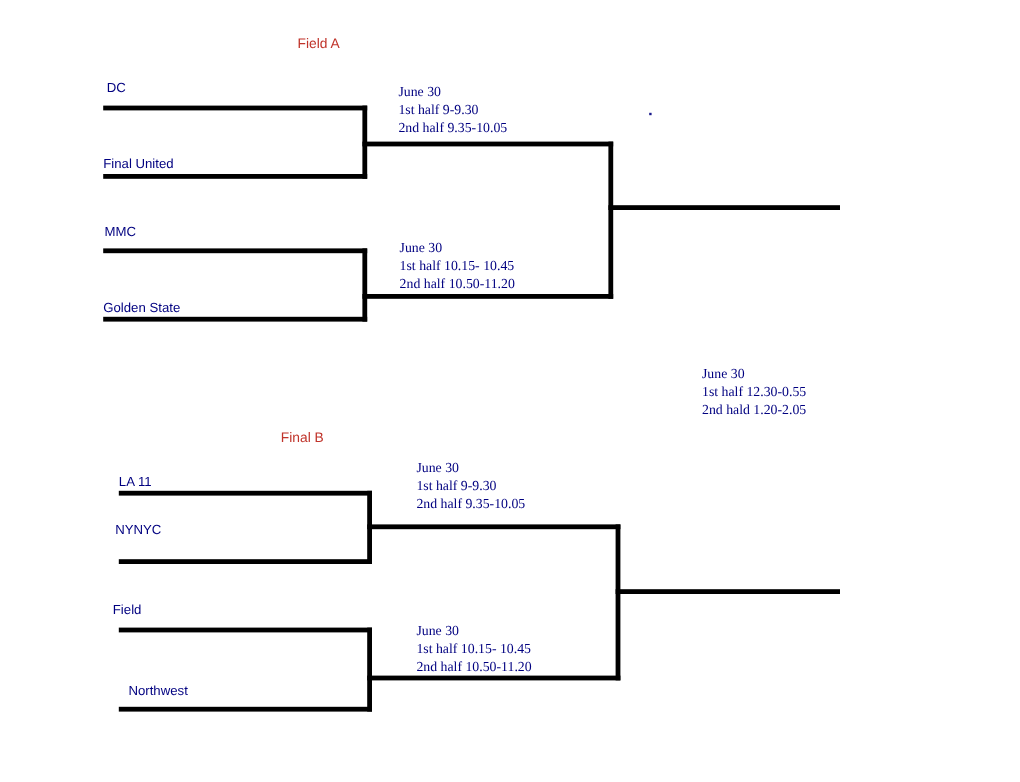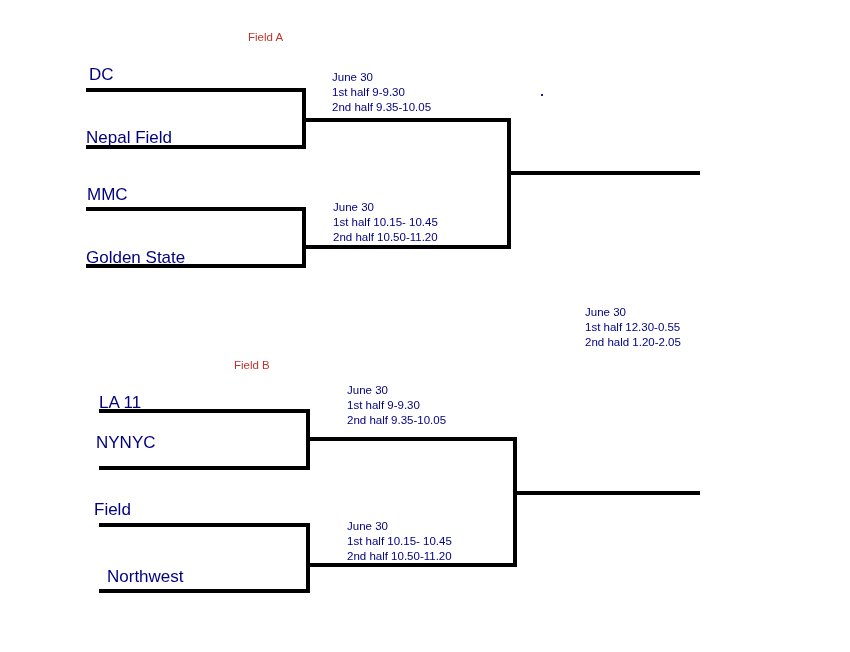--- a/index.html
+++ b/index.html
@@ -22,59 +22,59 @@
     background: #000000;
   }
   .ln.blue {
     background: #0000cc;
   }
 
   
   .team-label {
     position: absolute;
     color: #000080;
-    font-size: 17px;
+    font-size: 11px;
     font-family: "Liberation Sans", sans-serif;
     white-space: nowrap;
     line-height: 13px;
   }
   .field-label {
     position: absolute;
     color: #c0342b;
     font-size: 11.5px;
     font-family: "Liberation Sans", sans-serif;
     white-space: nowrap;
   }
   .match-info {
     position: absolute;
     color: #000080;
     font-size: 11.5px;
-    font-family: Liberation Sans, sans-serif;
+    font-family: Liberation Serif, serif;
     white-space: nowrap;
     line-height: 15px;
   }
   .match-info div { white-space: nowrap; }
 
   .speck {
     position: absolute;
     width: 2px;
     height: 2px;
     background: #1a1a8c;
   }
 </style>
 </head>
 <body>
 
 <div id="bracket-root">
 
   <div class="field-label" style="left:248px; top:31px;">Field A</div>
-  <div class="field-label" style="left:234px; top:359px;">Field B</div>
+  <div class="field-label" style="left:234px; top:359px;">Final B</div>
 
   <div class="team-label" style="left:89px; top:68px;">DC</div>
-  <div class="team-label" style="left:86px; top:131px;">Nepal Field</div>
+  <div class="team-label" style="left:86px; top:131px;">Final United</div>
   <div class="team-label" style="left:87px; top:188px;">MMC</div>
   <div class="team-label" style="left:86px; top:251px;">Golden State</div>
 
   <div class="ln" style="left:86px; top:88px; width:220px; height:4px;"></div>
   <div class="ln" style="left:86px; top:145px; width:220px; height:4px;"></div>
   <div class="ln" style="left:302px; top:88px; width:4px; height:61px;"></div>
 
   <div class="ln" style="left:86px; top:207px; width:220px; height:4px;"></div>
   <div class="ln" style="left:86px; top:264px; width:220px; height:4px;"></div>
   <div class="ln" style="left:302px; top:207px; width:4px; height:61px;"></div>

